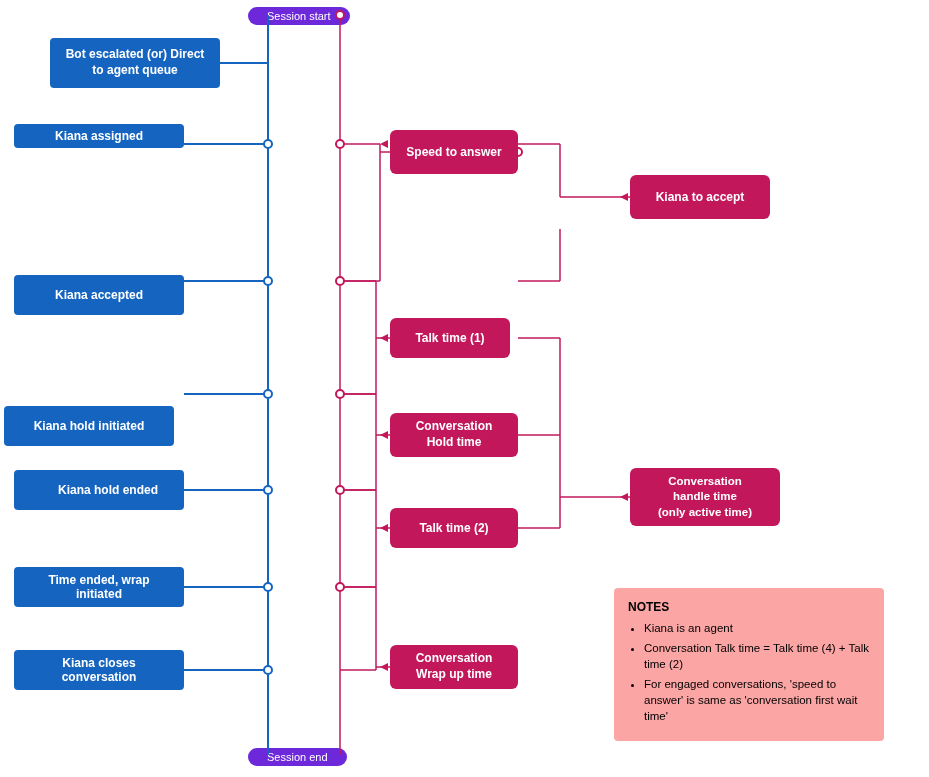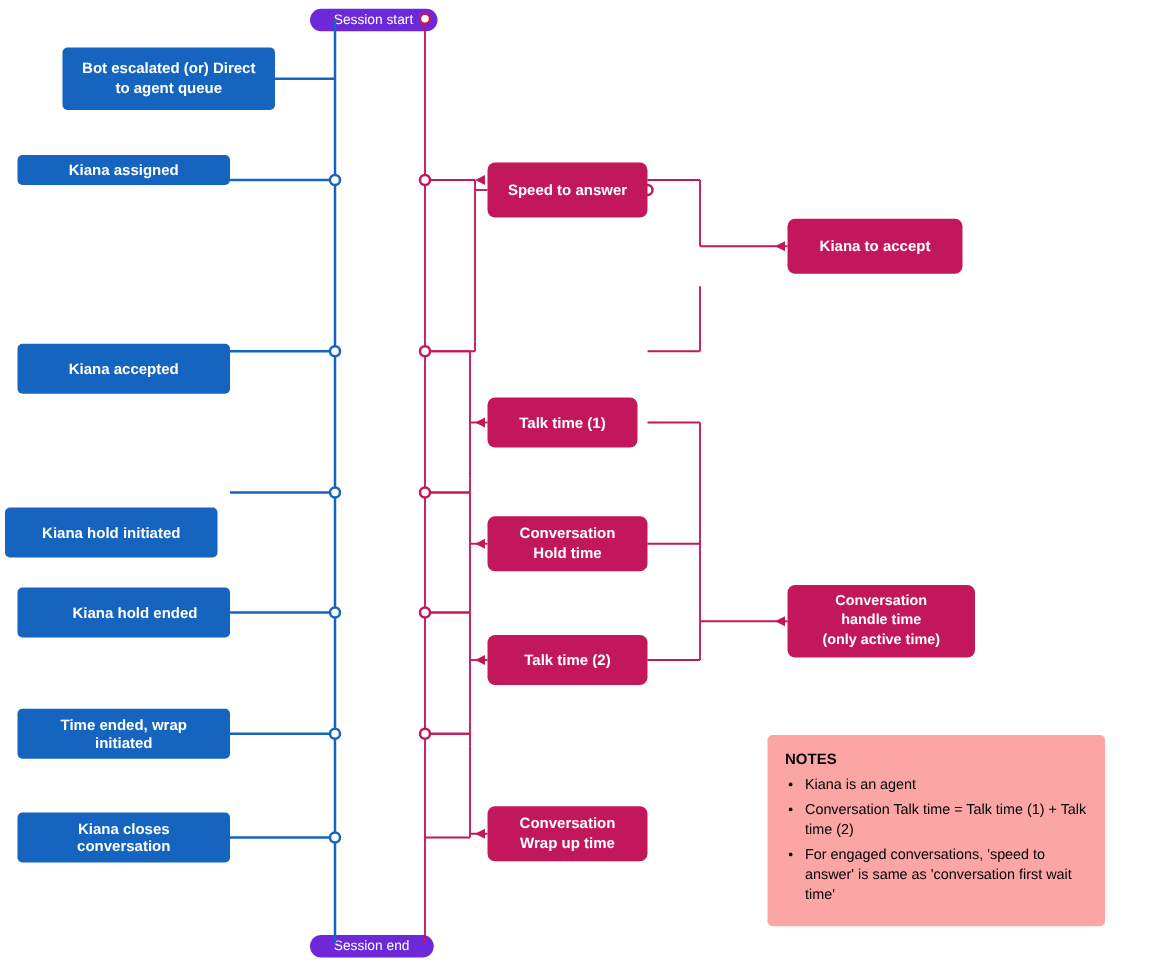--- a/index.html
+++ b/index.html
@@ -260,18 +260,18 @@
   </div>
 
   <div class="metric-box" style="top:468px; left:630px; width:150px; height:58px; line-height:1.35; font-size:11.5px;">
     <span>Conversation<br>handle time<br>(only active time)</span>
   </div>
 
   <div class="notes-box" style="top:588px; left:614px;">
     <div class="notes-title">NOTES</div>
     <ul>
       <li>Kiana is an agent</li>
-      <li>Conversation Talk time = Talk time (1) + Talk time (2)</li>
+      <li>Conversation Talk time = Talk time (4) + Talk time (2)</li>
       <li>For engaged conversations, 'speed to answer' is same as 'conversation first wait time'</li>
     </ul>
   </div>
 
 </div>
 
 </body></html>

